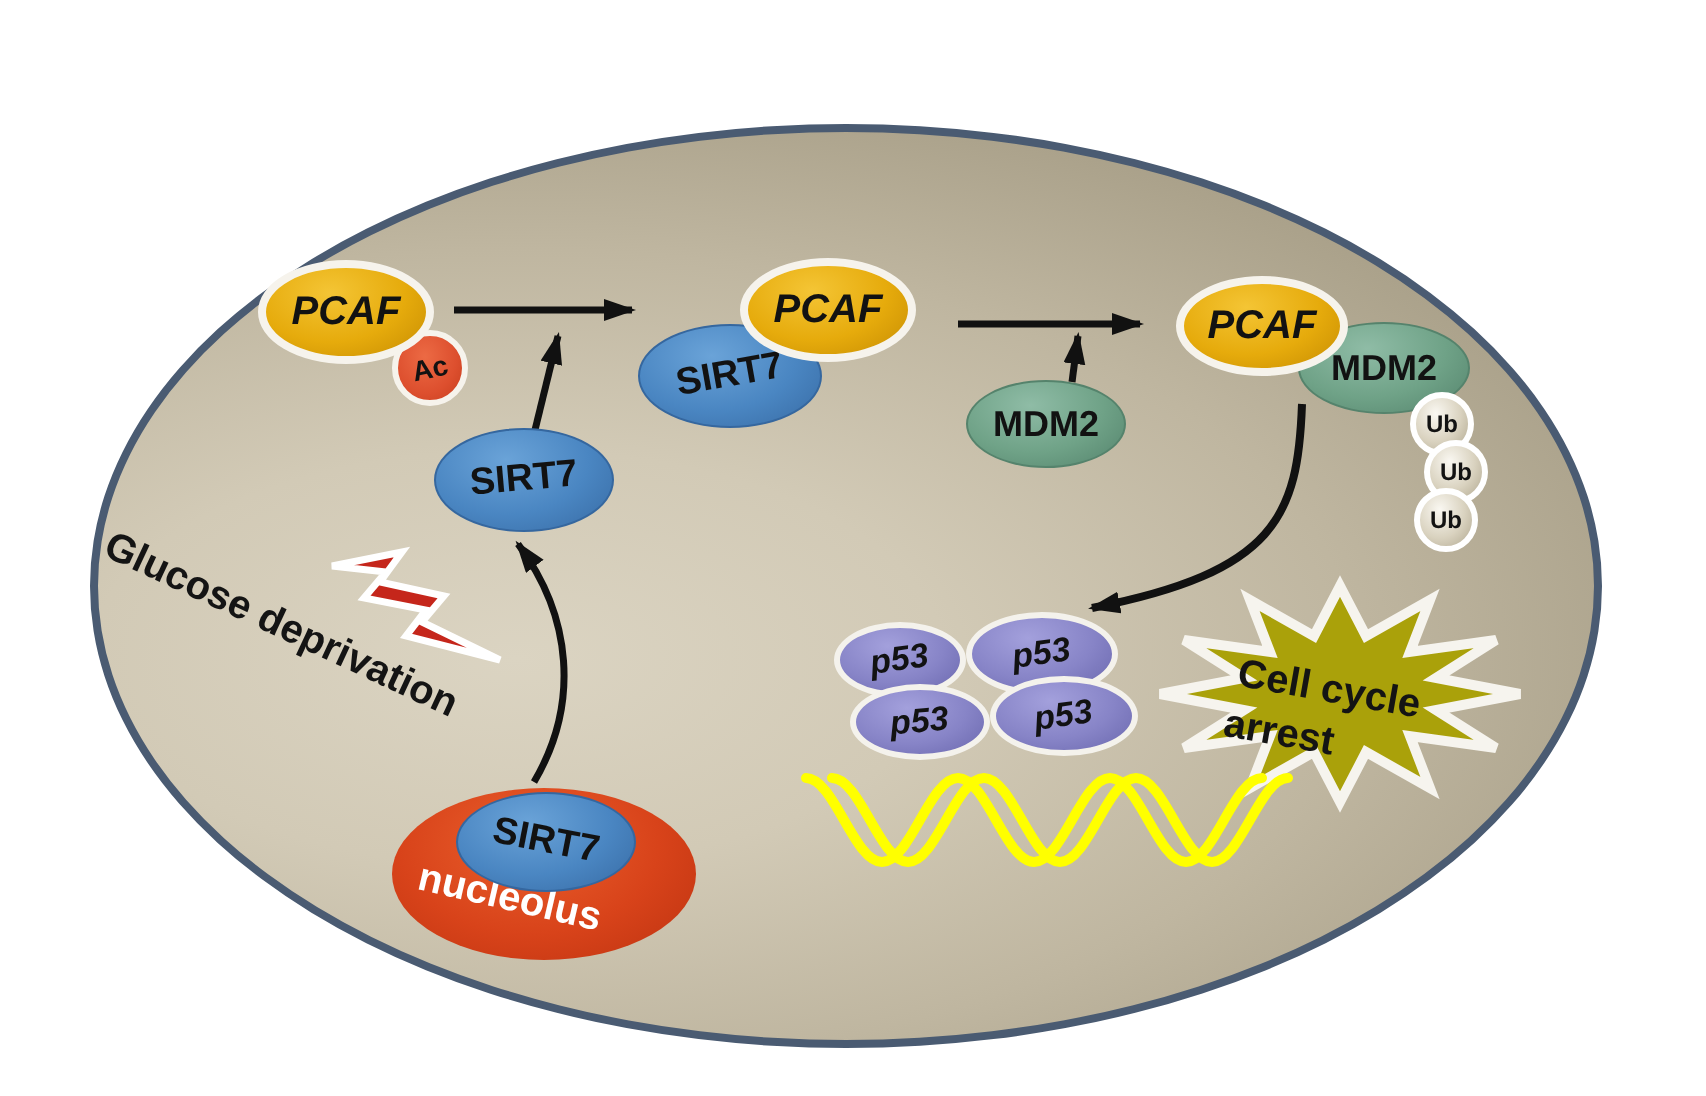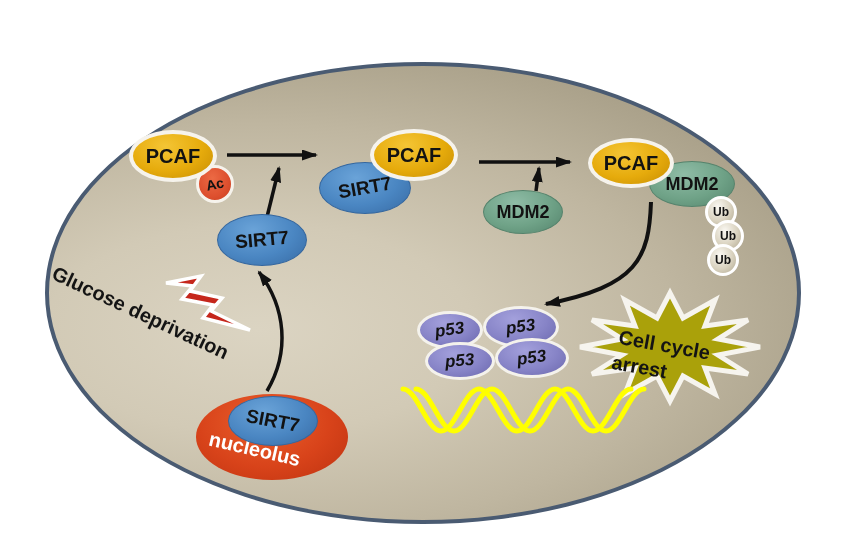--- a/index.html
+++ b/index.html
@@ -16,20 +16,21 @@
   }
   .overlay{position:absolute;left:0;top:0;z-index:2;}
   .oval{
     position:absolute;display:flex;align-items:center;justify-content:center;
     border-radius:50%;box-sizing:border-box;
     font-weight:bold;color:#121212;
   }
   .gold{
     background:radial-gradient(ellipse at 40% 28%, #f4c535 0%, #e6ab0c 55%, #c68c02 100%);
     border:4px solid #f6f3ec;
+    font-style:italic;
   }
   .blue{
     background:radial-gradient(ellipse at 40% 30%, #6aa3d8 0%, #4a86c2 55%, #376aa3 100%);
     border:1px solid #35679f;
   }
   .green{
     background:radial-gradient(ellipse at 40% 28%, #8fbca6 0%, #6fa287 55%, #54836c 100%);
     border:1px solid #55836c;
     justify-content:center;
   }

